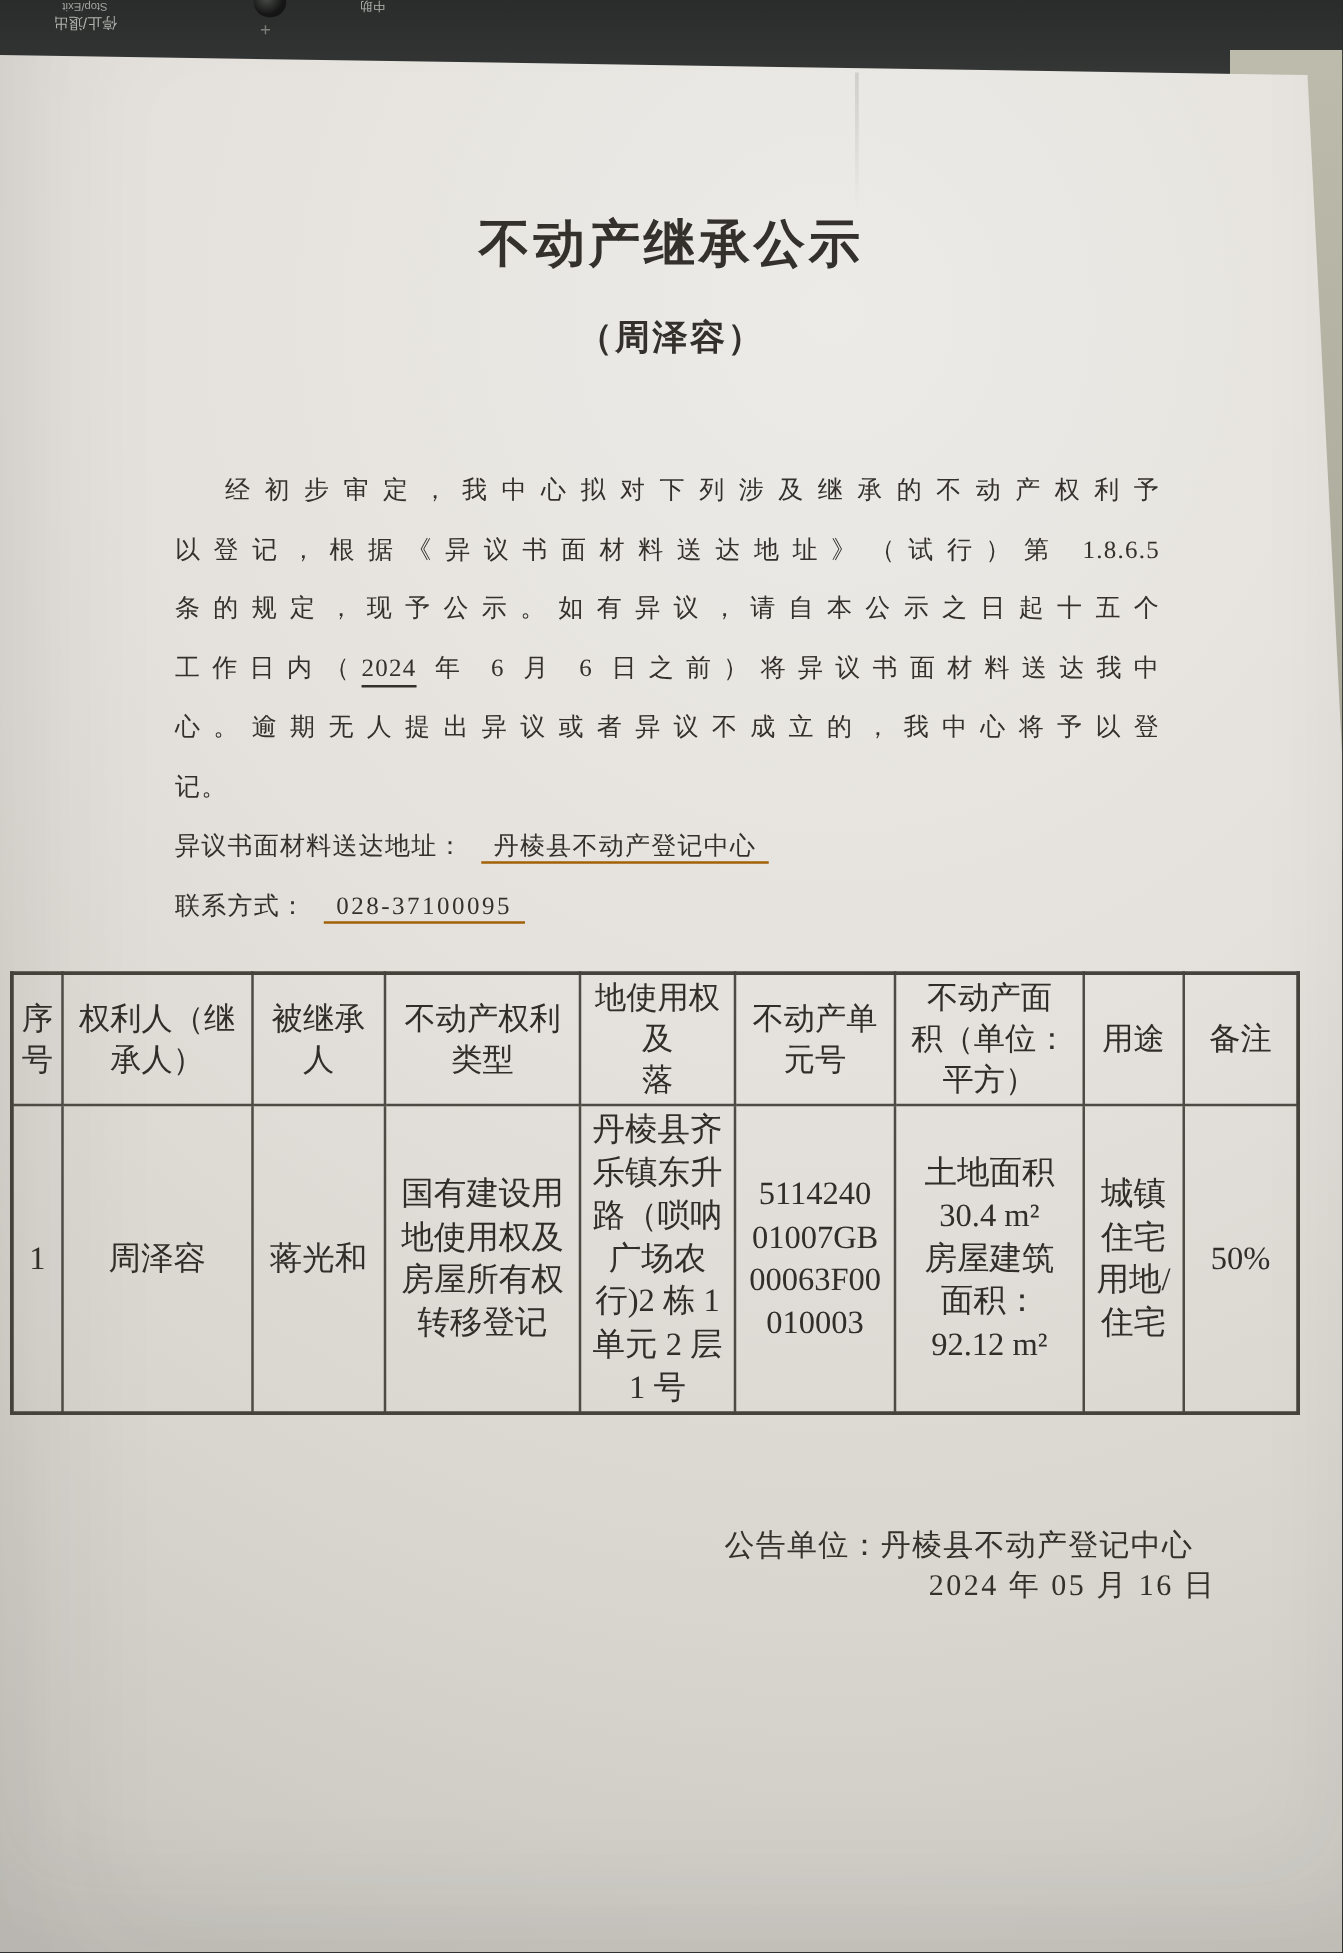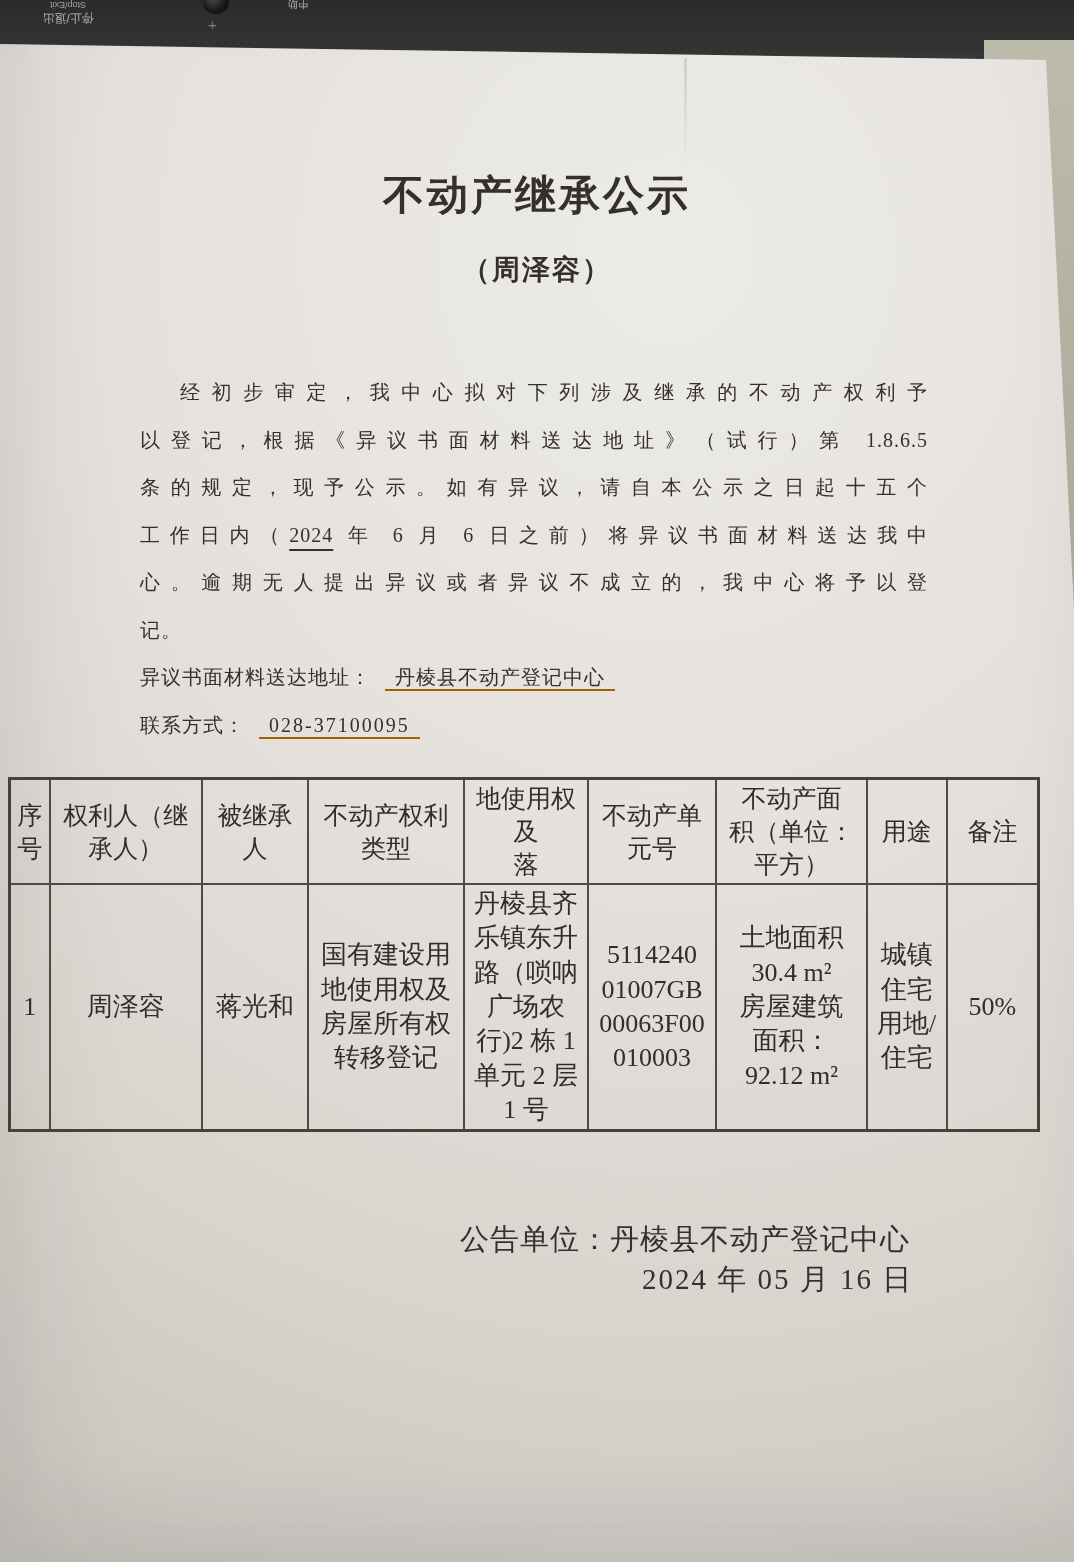--- a/index.html
+++ b/index.html
@@ -51,21 +51,21 @@
   .doc-table{border-collapse:collapse;table-layout:fixed;width:1032px;margin:28px 0 0 8px;
     font-size:26px;color:#312e2a;}
   .doc-table td{border:2px solid #4e4a44;text-align:center;vertical-align:middle;
     padding:2px 3px;line-height:1.32;}
   .doc-table{border:3px solid #45423c;}
   .doc-table .hrow td{height:86px;font-size:25px;}
   .doc-table .drow td{height:204px;}
   .cellv{white-space:pre-line;display:block;}
 
   
-  .footer{margin:88px 0 0 460px;font-size:29px;letter-spacing:1px;}
+  .footer{margin:88px 0 0 460px;font-size:24px;letter-spacing:1px;text-align:center;}
   .footer-date{margin:0 0 0 182px;letter-spacing:2px;}
 </style>
 </head>
 <body>
 
 <div class="screen">
 
   <div class="panel-backdrop">
     <div class="panel-frag frag-stop">
       <span>停止/退出</span>

